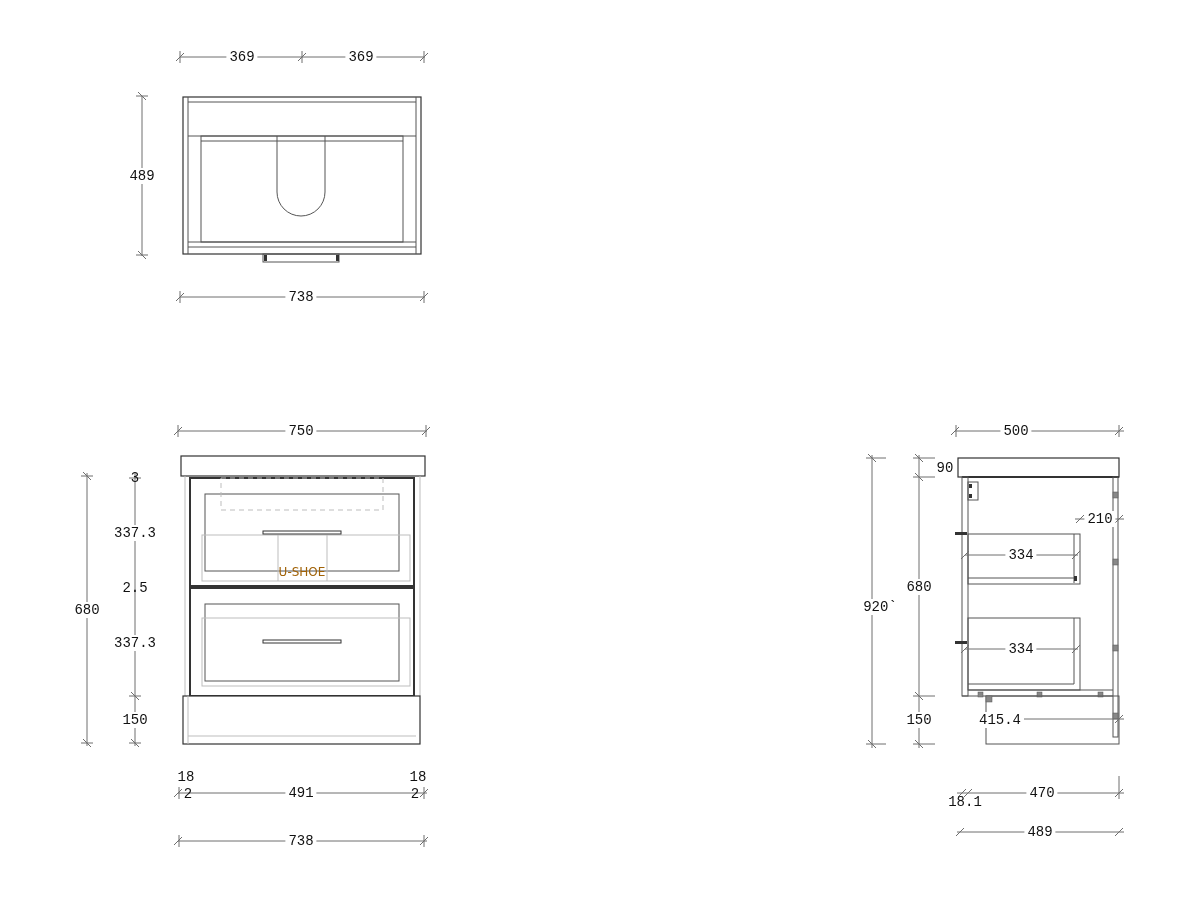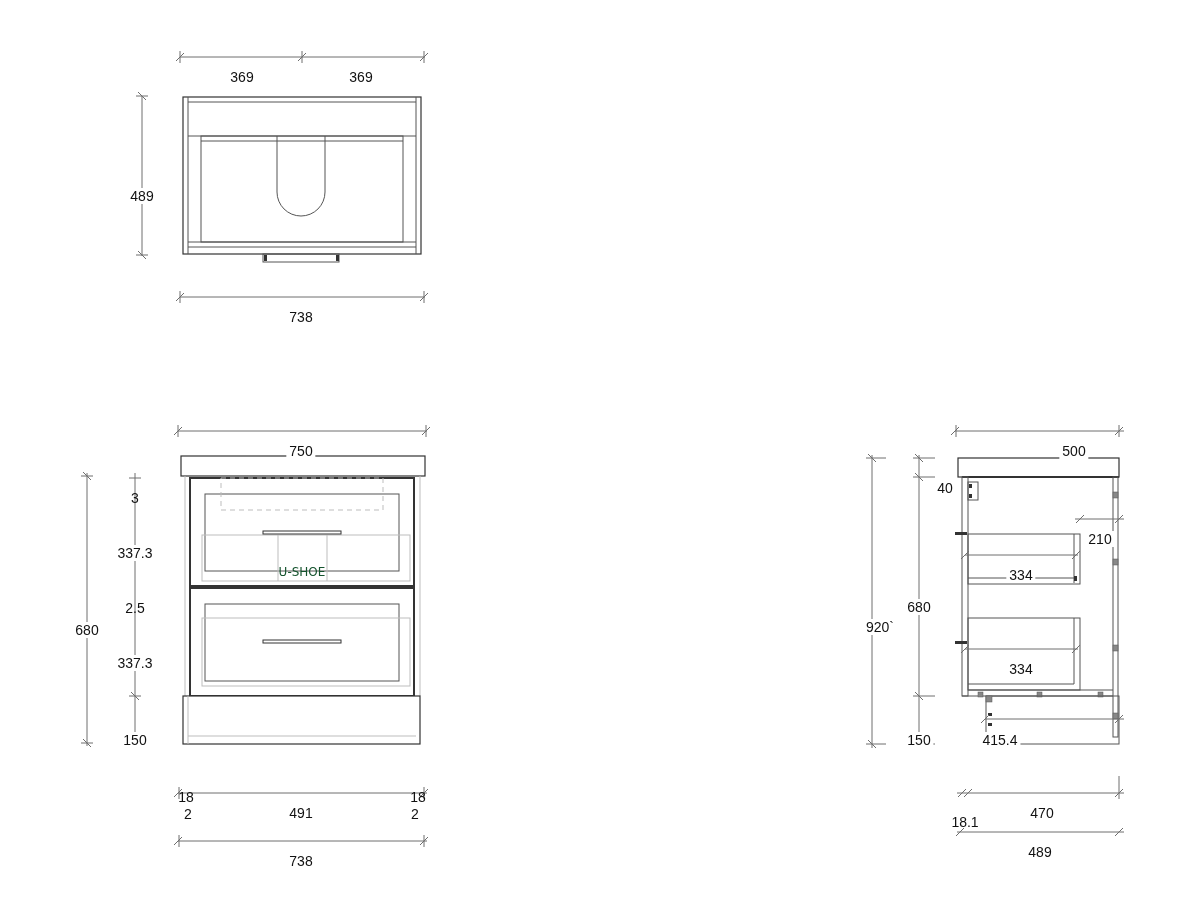--- a/index.html
+++ b/index.html
@@ -8,23 +8,23 @@
     .dim-line { stroke: #6e6e6e; stroke-width: 1; fill: none; }
     .tick { stroke: #6e6e6e; stroke-width: 1; }
     .outline { stroke: #333333; stroke-width: 1.2; fill: #ffffff; }
     .outline-heavy { stroke: #333333; stroke-width: 2; fill: none; }
     .thin { stroke: #555555; stroke-width: 1; fill: none; }
     .faint { stroke: #bdbdbd; stroke-width: 1; fill: none; }
     .dashed { stroke: #bdbdbd; stroke-width: 1; fill: none; stroke-dasharray: 5 4; }
     .handle { stroke: #333; stroke-width: 1; fill: #ffffff; }
     .dark-fill { fill: #333333; stroke: none; }
     .grey-fill { fill: #888888; stroke: #555; stroke-width: 0.5; }
-    .label { position: absolute; font-family: Liberation Sans, sans-serif; font-size: 14px; color: #111; background: #ffffff; padding: 0 3px; line-height: 16px; white-space: nowrap; transform: translate(-50%, -50%); margin-top: 20px; }
+    .label { position: absolute; font-family: Liberation Mono, monospace; font-size: 14px; color: #111; background: #ffffff; padding: 0 3px; line-height: 16px; white-space: nowrap; transform: translate(-50%, -50%); }
     .label.nobg { background: transparent; }
-    .watermark { position: absolute; font-family: "DejaVu Sans", sans-serif; font-size: 12px; color: #14532d; transform: translate(-50%, -50%); }
+    .watermark { position: absolute; font-family: "DejaVu Sans", sans-serif; font-size: 12px; color: #a16207; transform: translate(-50%, -50%); }
   </style>
 </head>
 <body>
 
 <svg width="1200" height="900" viewBox="0 0 1200 900">
 
   <g>
 
     <line class="dim-line" x1="180" y1="57" x2="425" y2="57"></line>
     <line class="tick" x1="176" y1="61" x2="184" y2="53"></line>
@@ -220,23 +220,23 @@
 <span class="label" style="left:135px; top:643px;">337.3</span>
 <span class="label" style="left:135px; top:720px;">150</span>
 <span class="watermark" style="left:302px; top:572px;">U-SHOE</span>
 <span class="label nobg" style="left:186px; top:777px;">18</span>
 <span class="label nobg" style="left:188px; top:794px;">2</span>
 <span class="label" style="left:301px; top:793px;">491</span>
 <span class="label nobg" style="left:418px; top:777px;">18</span>
 <span class="label nobg" style="left:415px; top:794px;">2</span>
 <span class="label" style="left:301px; top:841px;">738</span>
 
-<span class="label" style="left:1074px; top:431px;">500</span>
+<span class="label" style="left:1016px; top:431px;">500</span>
 <span class="label" style="left:880px; top:607px;">920`</span>
-<span class="label" style="left:945px; top:468px;">40</span>
+<span class="label" style="left:945px; top:468px;">90</span>
 <span class="label" style="left:919px; top:587px;text-align:right;">680</span>
 <span class="label" style="left:919px; top:720px;">150</span>
 <span class="label" style="left:1100px; top:519px;">210</span>
 <span class="label" style="left:1021px; top:555px;">334</span>
 <span class="label" style="left:1021px; top:649px;">334</span>
 <span class="label" style="left:1000px; top:720px;">415.4</span>
 <span class="label nobg" style="left:965px; top:802px;">18.1</span>
 <span class="label" style="left:1042px; top:793px;">470</span>
 <span class="label" style="left:1040px; top:832px;">489</span>
 

